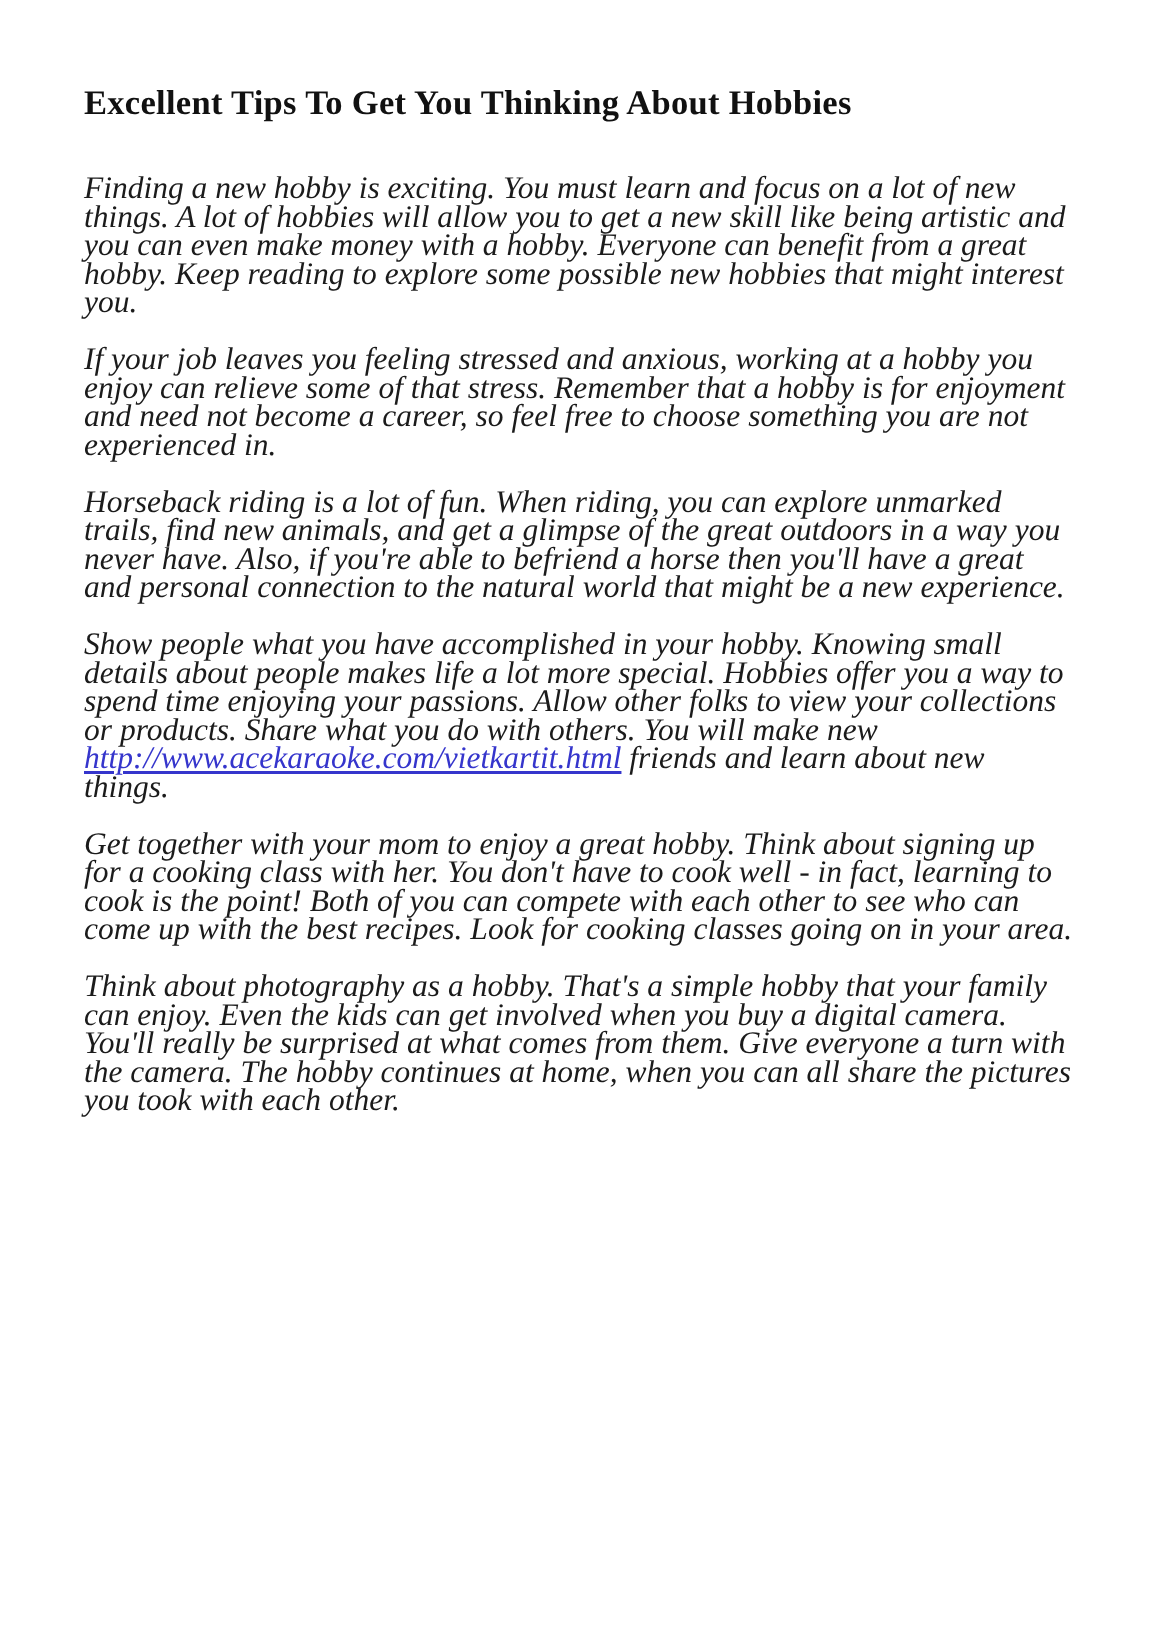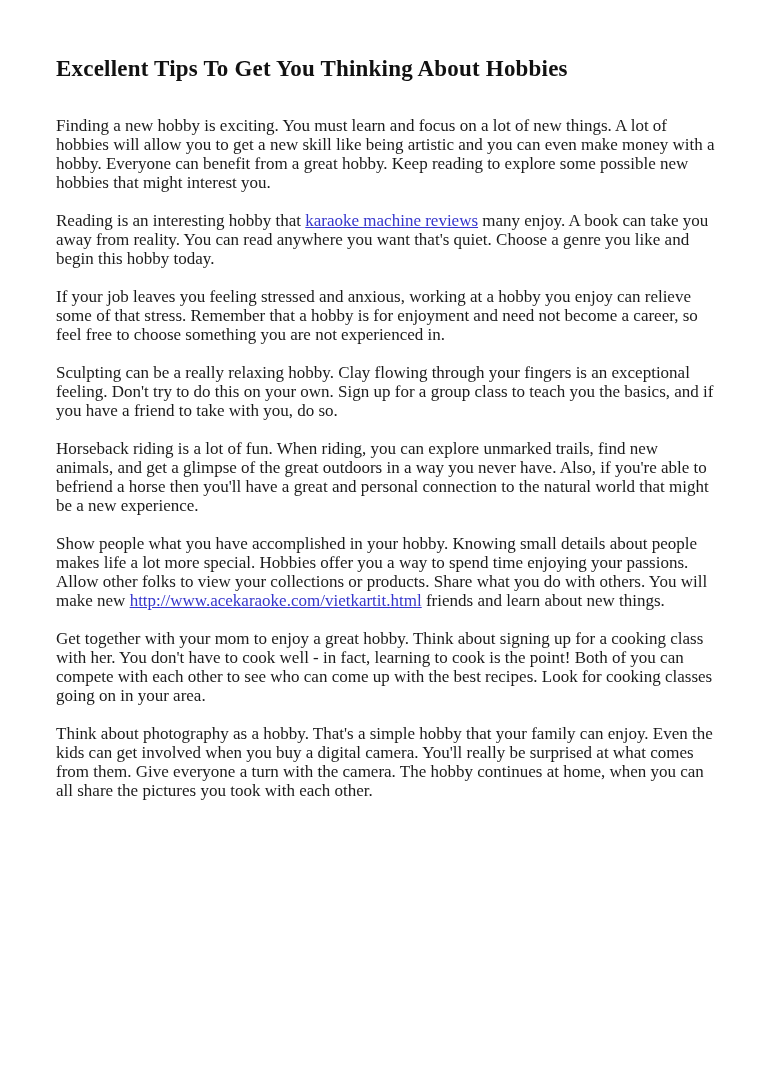--- a/index.html
+++ b/index.html
@@ -26,40 +26,39 @@
     margin: 0 0 33px 0;
     font-size: 23px;
     line-height: 29px;
     font-weight: bold;
     color: var(--title, #111111);
     letter-spacing: 0.2px;
     font-family: "Liberation Serif", "DejaVu Serif", serif;
   }
   .doc-body p {
     margin: 0 0 19px 0;
-    font-size: 17px;
+    font-size: 21px;
     line-height: 19px;
     color: var(--text, #1b1b1b);
+    font-style: italic;
   }
   .doc-body a {
     color: var(--link, #3535cc);
     text-decoration: underline;
     cursor: pointer;
   }
 </style>
 </head>
 <body>
 
 <div class="page" style="--bg: #ffffff; --text: #1b1b1b; --title: #111111; --link: #3535cc;">
   <div class="content">
     <h1 class="doc-title">Excellent Tips To Get You Thinking About Hobbies</h1>
     <div class="doc-body" id="doc-body">
         <p><span>Finding a new hobby is exciting. You must learn and focus on a lot of new things. A lot of hobbies will allow you to get a new skill like being artistic and you can even make money with a hobby. Everyone can benefit from a great hobby. Keep reading to explore some possible new hobbies that might interest you.</span></p>
-        <p><span>Reading is an interesting hobby that </span><a href="#">karaoke machine reviews</a><span> many enjoy. A book can take you away from reality. You can read anywhere you want that's quiet. Choose a genre you like and begin this hobby today.</span></p>
         <p><span>If your job leaves you feeling stressed and anxious, working at a hobby you enjoy can relieve some of that stress. Remember that a hobby is for enjoyment and need not become a career, so feel free to choose something you are not experienced in.</span></p>
-        <p><span>Sculpting can be a really relaxing hobby. Clay flowing through your fingers is an exceptional feeling. Don't try to do this on your own. Sign up for a group class to teach you the basics, and if you have a friend to take with you, do so.</span></p>
         <p><span>Horseback riding is a lot of fun. When riding, you can explore unmarked trails, find new animals, and get a glimpse of the great outdoors in a way you never have. Also, if you're able to befriend a horse then you'll have a great and personal connection to the natural world that might be a new experience.</span></p>
         <p><span>Show people what you have accomplished in your hobby. Knowing small details about people makes life a lot more special. Hobbies offer you a way to spend time enjoying your passions. Allow other folks to view your collections or products. Share what you do with others. You will make new </span><a href="#">http://www.acekaraoke.com/vietkartit.html</a><span> friends and learn about new things.</span></p>
         <p><span>Get together with your mom to enjoy a great hobby. Think about signing up for a cooking class with her. You don't have to cook well - in fact, learning to cook is the point! Both of you can compete with each other to see who can come up with the best recipes. Look for cooking classes going on in your area.</span></p>
         <p><span>Think about photography as a hobby. That's a simple hobby that your family can enjoy. Even the kids can get involved when you buy a digital camera. You'll really be surprised at what comes from them. Give everyone a turn with the camera. The hobby continues at home, when you can all share the pictures you took with each other.</span></p>
       </div>
   </div>
 </div>
 
 </body></html>

